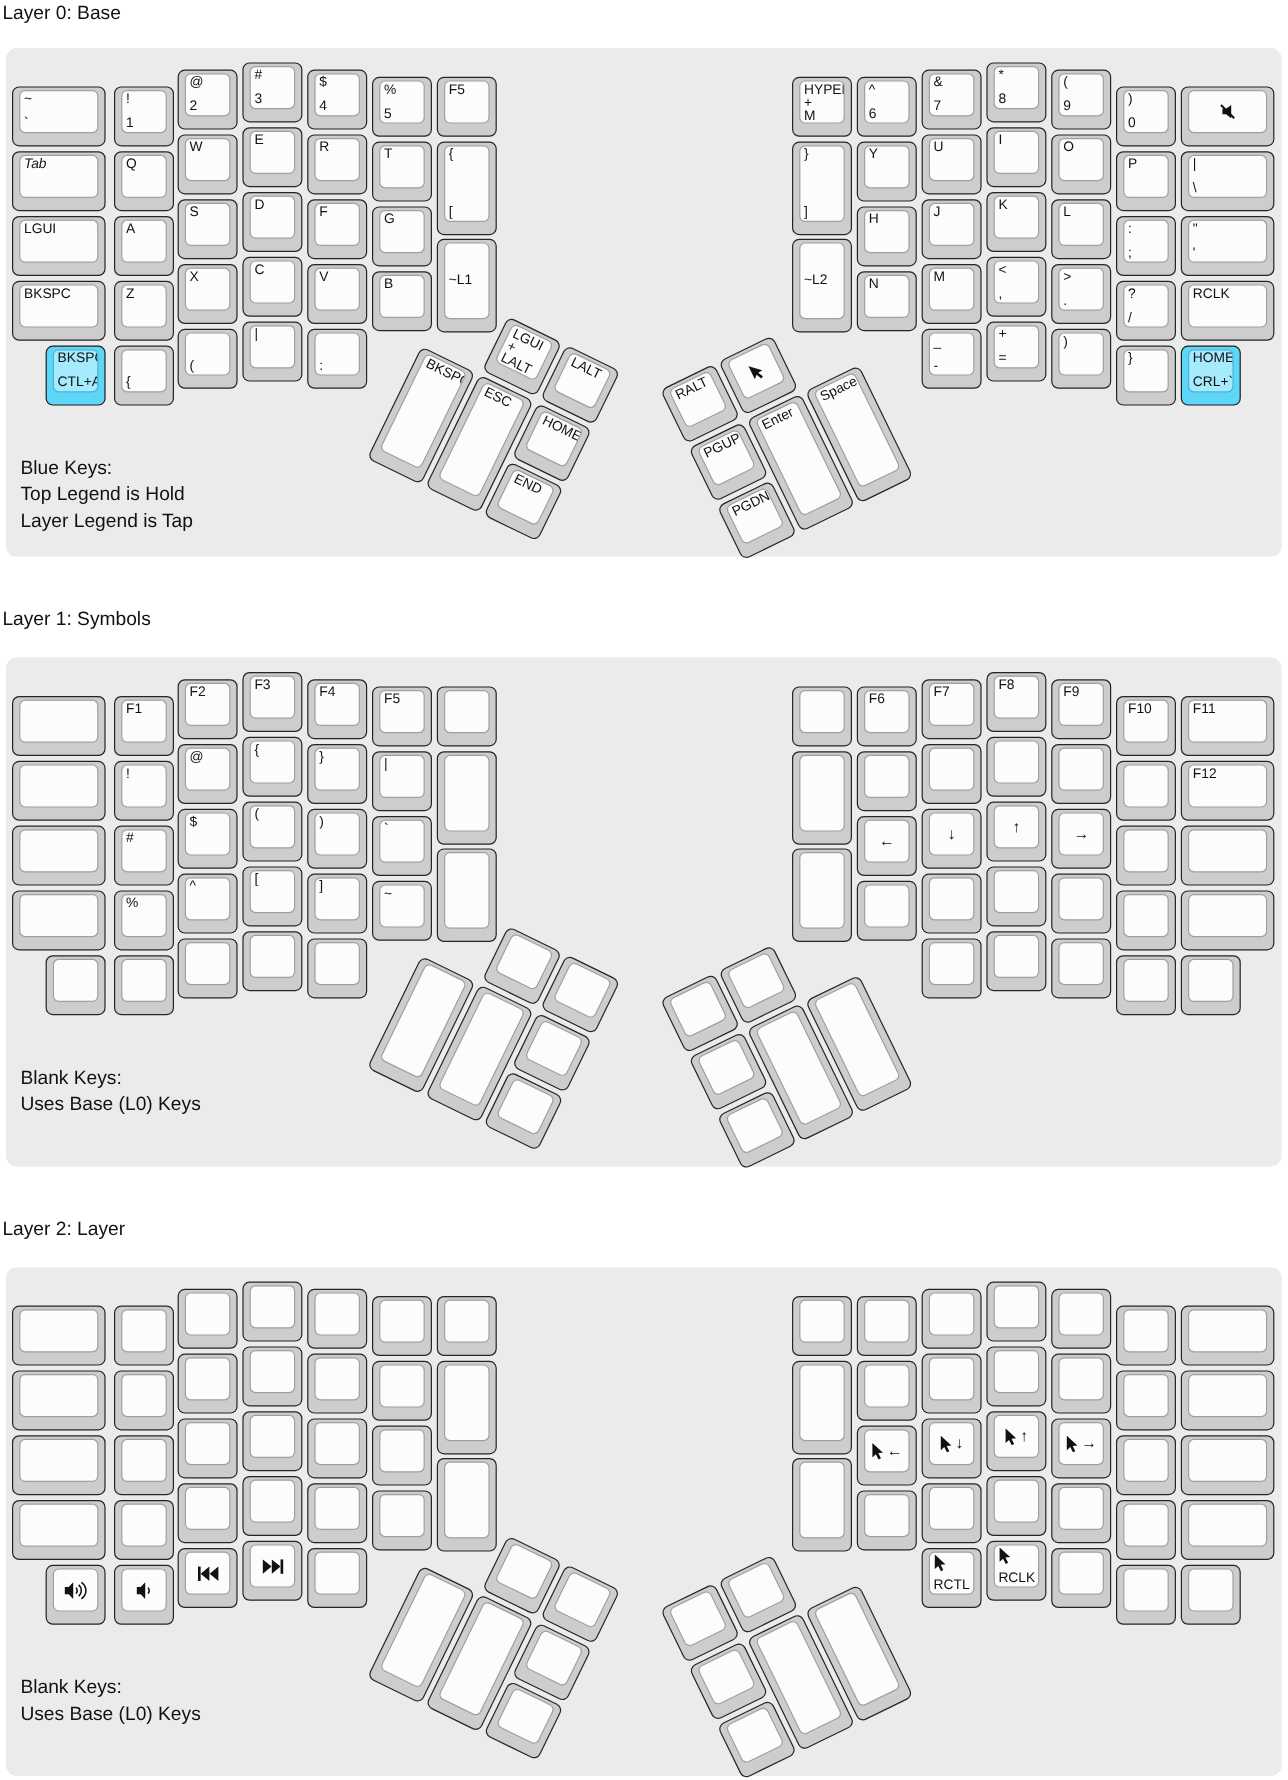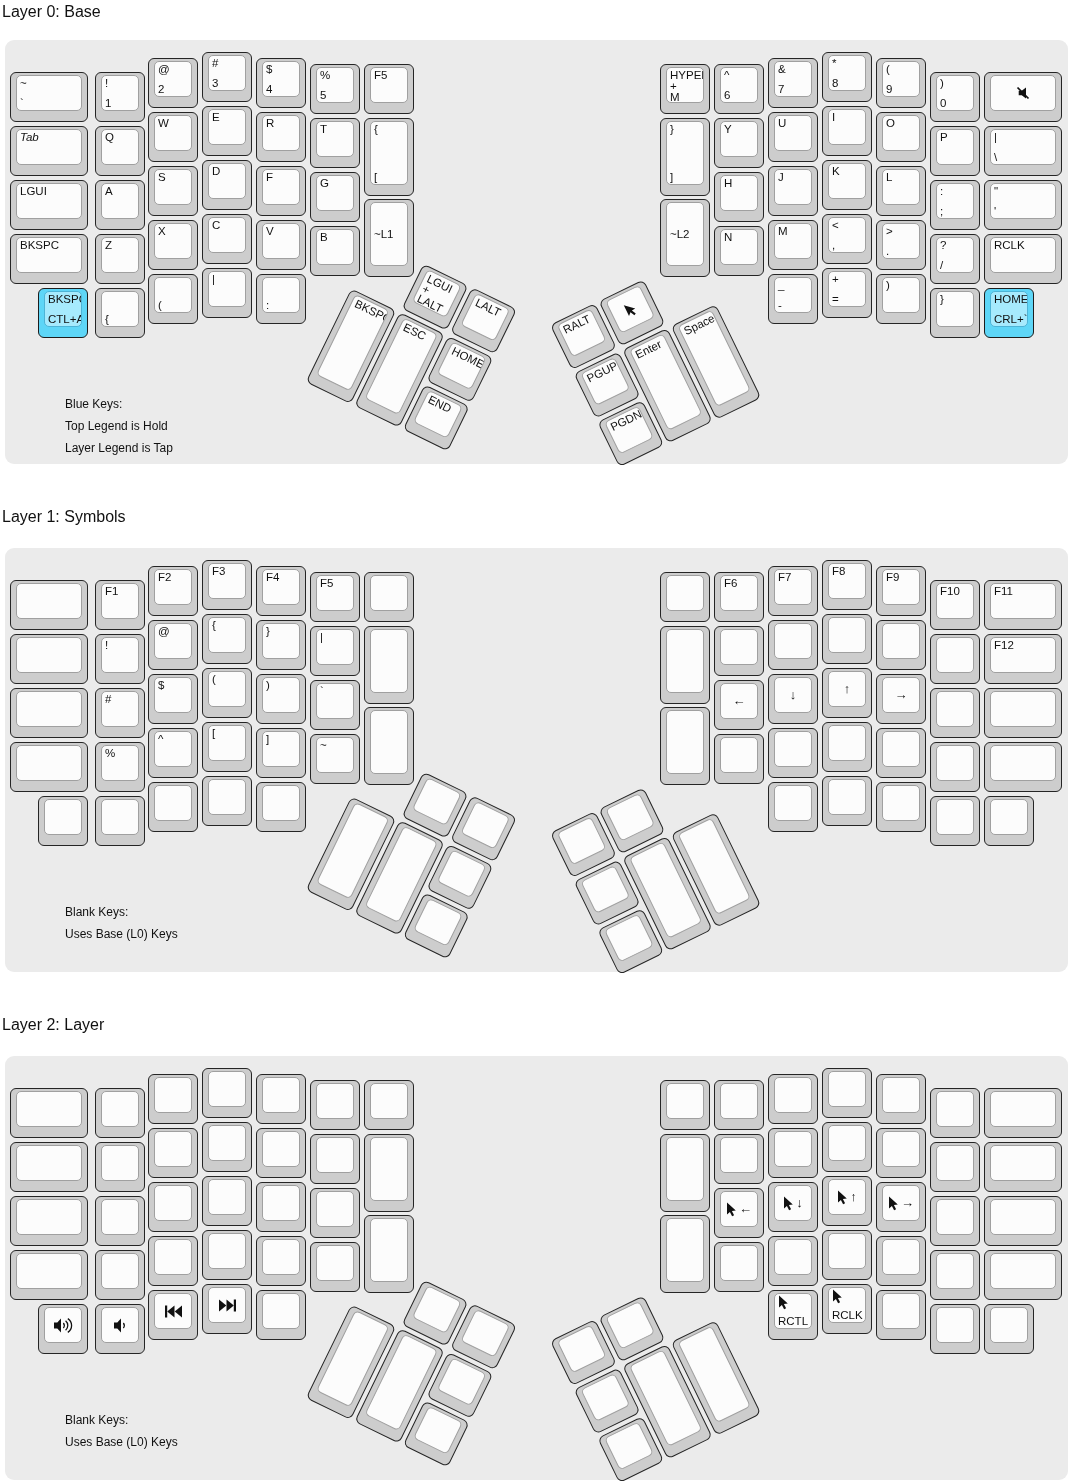--- a/index.html
+++ b/index.html
@@ -9,22 +9,22 @@
     -webkit-font-smoothing:antialiased;
   }
   .layer-title{
     position:absolute;left:2px;margin:0;font-size:16px;font-weight:400;color:#111;
   }
   .kbd-box{
     position:absolute;left:5px;width:1063px;height:424px;
     background:#ebebeb;border-radius:9px;
   }
   .caption{
-    position:absolute;left:12px;top:353px;
-    font-size:12px;line-height:22px;color:#111;margin-left:48px;
+    position:absolute;left:12px;top:340px;
+    font-size:16px;line-height:22px;color:#111;
   }
   .cluster{position:absolute;width:162px;height:162px;transform-origin:0 0;}
   .key{
     position:absolute;box-sizing:border-box;
     background:#cdcdcd;border:1px solid #252525;border-radius:6px;
   }
   .key .face{
     position:absolute;left:5px;right:5px;top:2px;bottom:10px;
     background:#fcfcfc;border:1px solid #a0a0a0;border-radius:5px;
     display:flex;flex-direction:column;justify-content:space-between;

